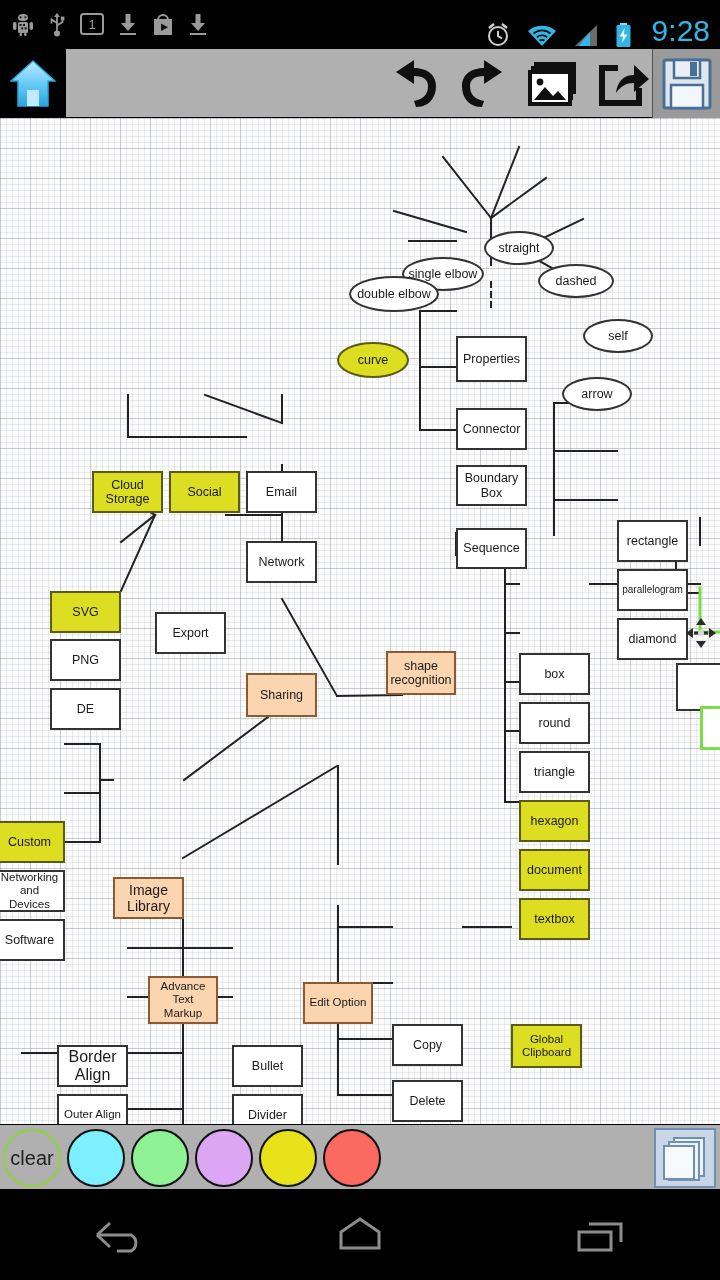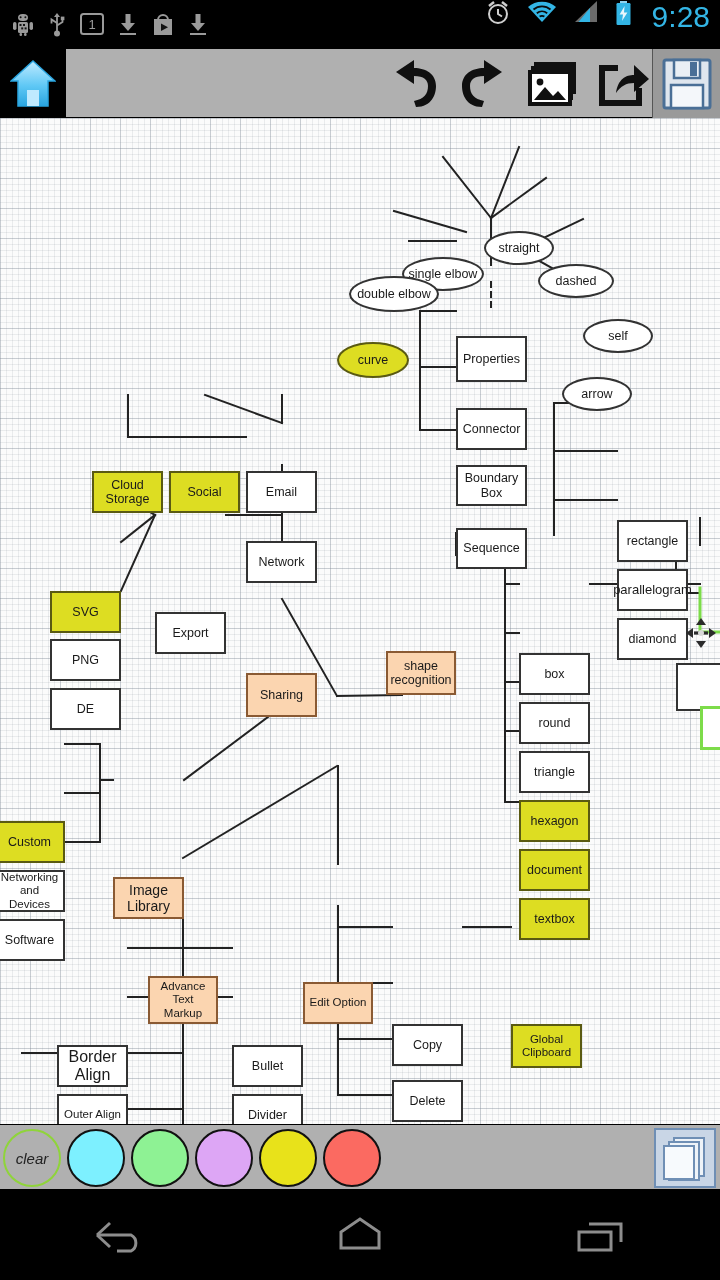--- a/index.html
+++ b/index.html
@@ -2,21 +2,21 @@
 <html><head>
 <meta charset="utf-8">
 <style>
   html,body{margin:0;padding:0;background:#000;}
   body{width:720px;height:1280px;font-family:"Liberation Sans",sans-serif;overflow:hidden;}
   #app{position:relative;width:720px;height:1280px;background:#000;}
 
   
   .statusbar{position:absolute;left:0;top:0;width:720px;height:48px;background:#000;}
   .sb-left{position:absolute;left:12px;top:0;height:48px;display:flex;align-items:center;gap:14px;}
-  .sb-right{position:absolute;right:10px;top:0;height:48px;display:flex;align-items:flex-start;gap:16px;}
+  .sb-right{position:absolute;right:10px;top:0;height:48px;display:flex;align-items:flex-end;gap:16px;}
   .sb-ico{display:block;}
   .sb-clock{color:#33b5e5;font-size:30px;letter-spacing:0px;font-family:"Liberation Sans",sans-serif;padding-left:4px;}
 
   
   .toolbar{position:absolute;left:0;top:48px;width:720px;height:70px;background:#b0b0b0;
            border-top:1px solid #000;border-bottom:1px solid #000;box-sizing:border-box;}
   .tb-home{position:absolute;left:0;top:0;width:66px;height:69px;background:#000;display:flex;align-items:center;justify-content:center;}
   .tb-actions{position:absolute;right:70px;top:0;height:69px;display:flex;align-items:center;gap:14px;}
   .tb-save{position:absolute;right:0;top:0;width:68px;height:69px;background:#9a9a9a;display:flex;align-items:center;justify-content:center;border-left:1px solid #555;box-sizing:border-box;}
 
@@ -39,21 +39,21 @@
   .node.yel{background:#dddd22;border-color:#5a5a12;}
   .node.peach{background:#fbd5b0;border-color:#8a5a33;}
   .node.green{background:#8ee6a0;border-color:#2d6b3c;font-weight:bold;font-size:16px;}
   .node.sel{border-color:#7ddc4a;}
 
   
   .palette{position:absolute;left:0;top:1124px;width:720px;height:66px;background:#b0b0b0;
            border-top:1px solid #000;border-bottom:1px solid #000;box-sizing:border-box;}
   .sw{position:absolute;top:4px;width:58px;height:58px;border-radius:50%;border:2px solid #111;box-sizing:border-box;}
   .sw.clear{background:transparent;border-color:#8fd43a;display:flex;align-items:center;justify-content:center;
-            font-size:15px;color:#222;font-style:italic;}
+            font-size:20px;color:#222;}
   .pg-btn{position:absolute;right:4px;top:3px;width:62px;height:60px;border:2px solid #6f8fb5;
           background:#c9d6e6;box-sizing:border-box;display:flex;align-items:center;justify-content:center;}
 
   
   .navbar{position:absolute;left:0;top:1190px;width:720px;height:90px;background:#000;
           display:flex;align-items:center;justify-content:space-around;}
 </style>
 </head>
 <body>
 
@@ -291,21 +291,21 @@
     <div class="node" style="left:246px;top:353px;width:71px;height:42px">Email</div>
     <div class="node" style="left:246px;top:423px;width:71px;height:42px">Network</div>
     <div class="node yel" style="left:50px;top:473px;width:71px;height:42px">SVG</div>
     <div class="node" style="left:50px;top:521px;width:71px;height:42px">PNG</div>
     <div class="node" style="left:50px;top:570px;width:71px;height:42px">DE</div>
     <div class="node" style="left:155px;top:494px;width:71px;height:42px">Export</div>
     <div class="node peach" style="left:246px;top:555px;width:71px;height:44px">Sharing</div>
     <div class="node peach" style="left:386px;top:533px;width:70px;height:44px">shape recognition</div>
 
     <div class="node" style="left:617px;top:402px;width:71px;height:42px">rectangle</div>
-    <div class="node" style="left:617px;top:451px;width:71px;height:42px;font-size:13px">parallelogram</div>
+    <div class="node" style="left:617px;top:451px;width:71px;height:42px;font-size:10px">parallelogram</div>
     <div class="node" style="left:617px;top:500px;width:71px;height:42px">diamond</div>
     <div class="node" style="left:519px;top:535px;width:71px;height:42px">box</div>
     <div class="node" style="left:519px;top:584px;width:71px;height:42px">round</div>
     <div class="node" style="left:519px;top:633px;width:71px;height:42px">triangle</div>
     <div class="node yel" style="left:519px;top:682px;width:71px;height:42px">hexagon</div>
     <div class="node yel" style="left:519px;top:731px;width:71px;height:42px">document</div>
     <div class="node yel" style="left:519px;top:780px;width:71px;height:42px">textbox</div>
 
     <div class="node" style="left:676px;top:545px;width:60px;height:48px"></div>
     <div class="node sel" style="left:700px;top:588px;width:40px;height:44px;border-width:3px"></div>

